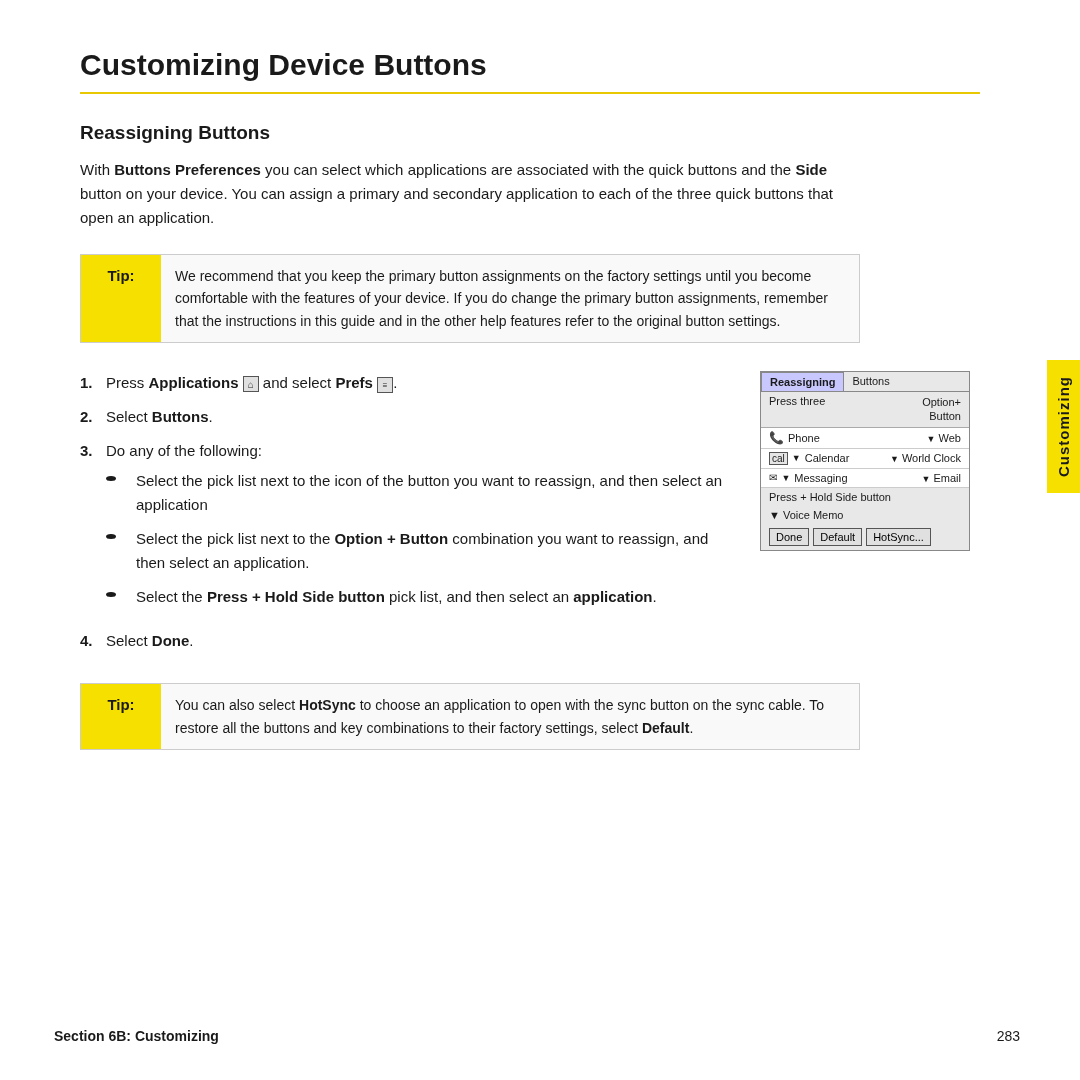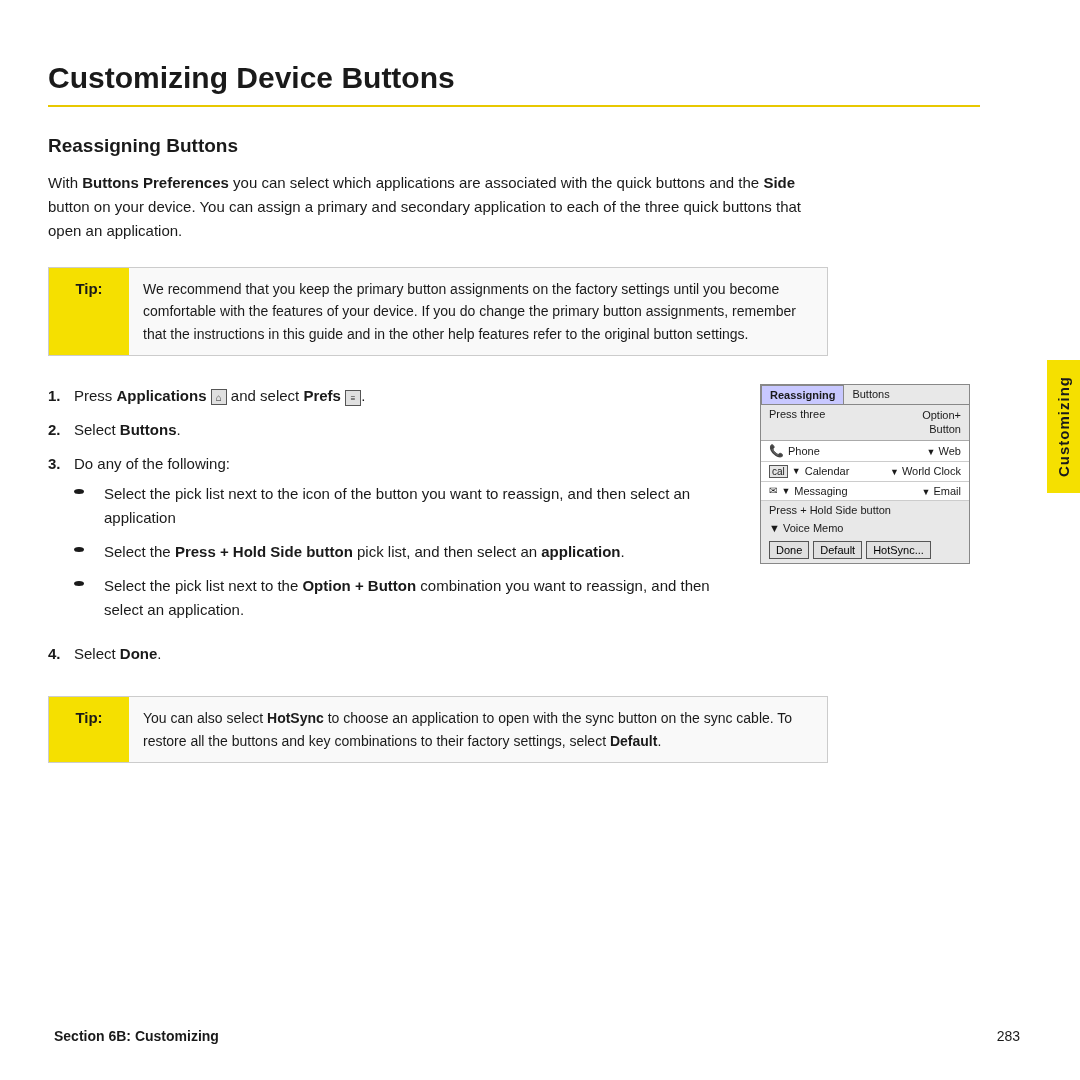--- a/index.html
+++ b/index.html
@@ -8,23 +8,22 @@
       height: 1080px;
       background: #ffffff;
       font-family: Arial, sans-serif;
       font-size: 15px;
       color: #1a1a1a;
       position: relative;
       overflow: hidden;
     }
 
     .page-content {
-      padding: 48px 60px 40px 48px;
+      padding: 48px 60px 40px 80px;
       max-width: 1040px;
-      margin-top: 13px;
     }
 
     .page-title {
       font-size: 30px;
       font-weight: bold;
       color: #1a1a1a;
       margin-bottom: 10px;
     }
 
     .title-rule {
@@ -348,25 +347,25 @@
           <span class="step-num">3.</span>
           <span class="step-text">
             Do any of the following:
             <ul class="sub-list">
               <li>
                 <span class="sub-bullet"></span>
                 <span>Select the pick list next to the icon of the button you want to reassign, and then select an application</span>
               </li>
               <li>
                 <span class="sub-bullet"></span>
-                <span>Select the <strong>Press + Hold Side button</strong> pick list, and then select an <strong>application</strong>.</span>
+                <span>Select the pick list next to the <strong>Option + Button</strong> combination you want to reassign, and then select an application.</span>
               </li>
               <li>
                 <span class="sub-bullet"></span>
-                <span>Select the pick list next to the <strong>Option + Button</strong> combination you want to reassign, and then select an application.</span>
+                <span>Select the <strong>Press + Hold Side button</strong> pick list, and then select an <strong>application</strong>.</span>
               </li>
             </ul>
           </span>
         </li>
 
         <li>
           <span class="step-num">4.</span>
           <span class="step-text">
             Select <strong>Done</strong>.
           </span>

